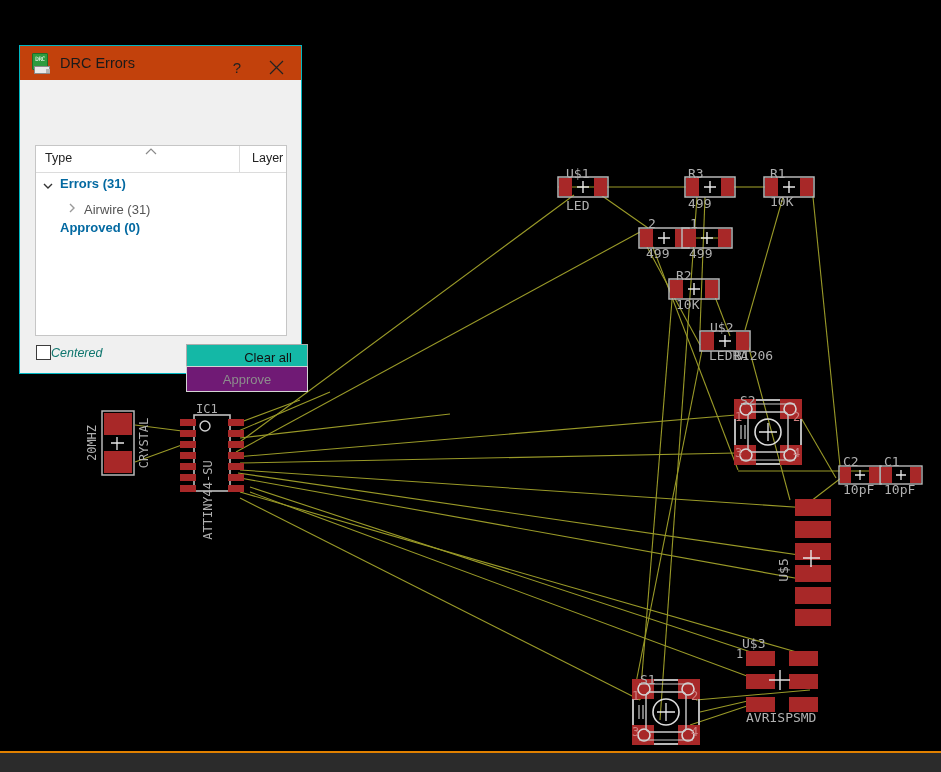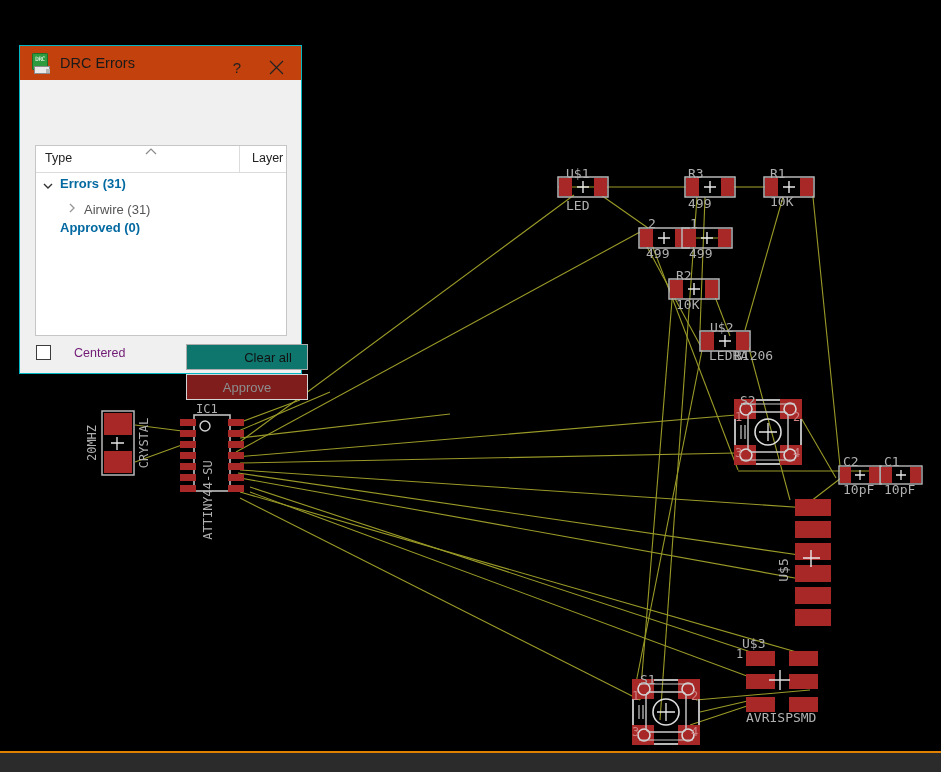--- a/index.html
+++ b/index.html
@@ -42,26 +42,26 @@
   .tree-row{position:absolute;font-size:13px;white-space:nowrap;}
   #row-errors{left:0;top:30px;width:100%;}
   #row-airwire{left:0;top:52px;width:100%;}
   #row-approved{left:0;top:74px;width:100%;}
   .tw-arrow{position:absolute;display:inline-block;}
   .lbl-bold{position:absolute;font-weight:bold;color:#0369a1;}
   .lbl-norm{position:absolute;color:#555;}
 
   #centered-wrap{position:absolute;left:16px;top:256px;display:flex;align-items:center;cursor:default;}
   #centered-box{width:15px;height:15px;border:1px solid #3c3c3c;background:#fff;box-sizing:border-box;}
-  #centered-label{margin-left:23px;font-size:12.5px;color:#701a75;}
+  #centered-label{margin-left:0;font-size:12.5px;color:#0f766e;font-style:italic;}
 
   .dlg-btn{position:absolute;left:166px;width:122px;height:26px;
            font-size:13px;box-sizing:border-box;display:flex;align-items:center;justify-content:center;}
-  #btn-clear{top:298px;background:#0f766e;border:1px solid #adadad;color:#111;cursor:default;padding-left:42px;}
-  #btn-approve{top:328px;background:#7f1d1d;border:1px solid #d4d4d4;color:#8d8d8d;}
+  #btn-clear{top:298px;background:#14b8a6;border:1px solid #adadad;color:#111;cursor:default;padding-left:42px;}
+  #btn-approve{top:320px;background:#701a75;border:1px solid #d4d4d4;color:#8d8d8d;}
 </style>
 </head>
 <body>
 
 <div id="root">
 
   <div id="pcb">
     <svg width="941" height="752" viewBox="0 0 941 752">
       <defs>
         <g id="smdres">

